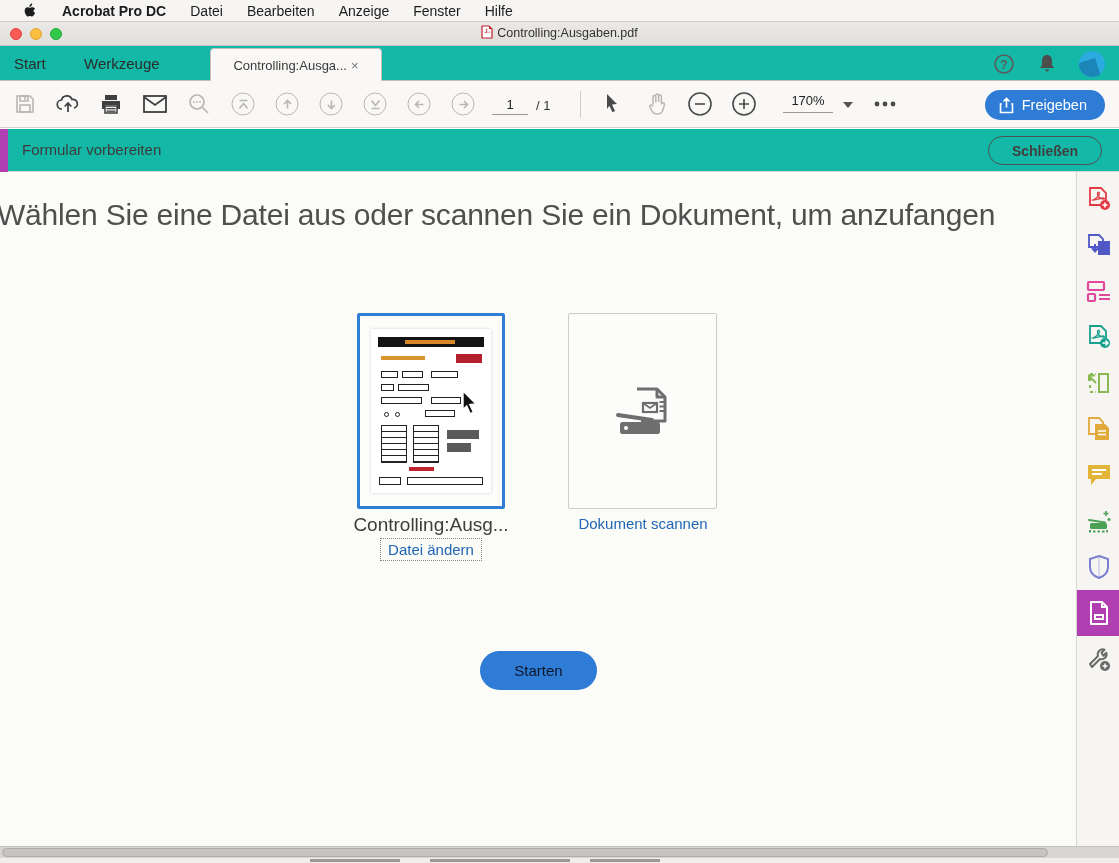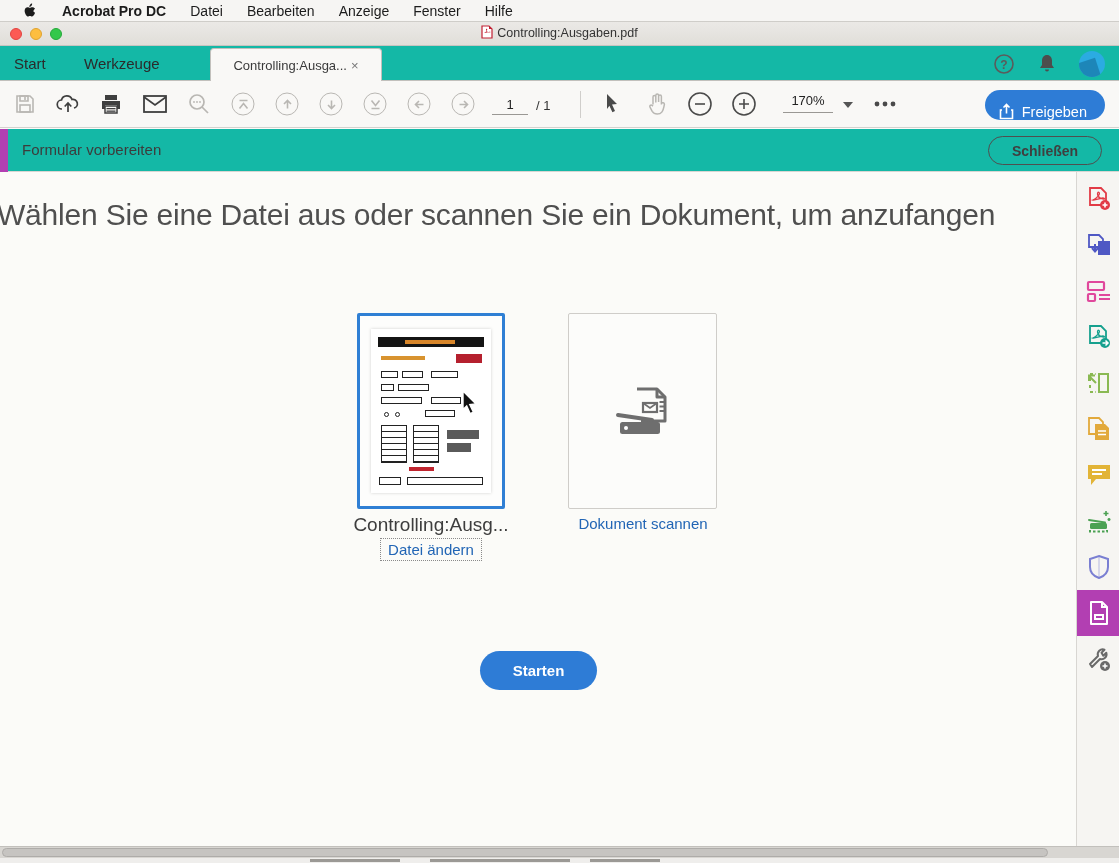--- a/index.html
+++ b/index.html
@@ -35,21 +35,21 @@
 
   
   .toolbar { position:absolute; left:0; top:81px; width:1119px; height:47px; background:#f9f8f6; border-bottom:1px solid #d4d2ce; }
   .tb { position:absolute; top:50%; transform:translate(-50%,-50%); }
   .circle-btn { width:23px; height:23px; border:1.5px solid #b9b7b3; border-radius:50%; display:flex; align-items:center; justify-content:center; }
   .page-input { position:absolute; left:492px; top:14px; width:36px; height:20px; border:none; border-bottom:1px solid #9a9894; background:transparent; text-align:center; font-size:13px; color:#222; font-family:"Liberation Sans",sans-serif; }
   .page-count { position:absolute; left:536px; top:17px; font-size:13px; color:#333; }
   .tb-divider { position:absolute; left:580px; top:10px; width:1px; height:27px; background:#d0cecb; }
   .zoom-box { position:absolute; left:783px; top:12px; width:50px; border-bottom:1px solid #9a9894; text-align:center; font-size:13px; color:#222; padding-bottom:4px; }
   .zoom-caret { position:absolute; left:843px; top:21px; }
-  .share-btn { position:absolute; right:14px; top:9px; height:30px; padding:0 18px 0 14px; border-radius:15px; background:#2e7cd6; color:#fff; font-size:14.5px; display:flex; align-items:flex-end; gap:8px; border:none; }
+  .share-btn { position:absolute; right:14px; top:9px; height:30px; padding:0 18px 0 14px; border-radius:15px; background:#2e7cd6; color:#fff; font-size:14.5px; display:flex; align-items:center; gap:8px; border:none; }
 
   
   .tool-header { position:absolute; left:0; top:129px; width:1119px; height:43px; background:#14b8a6; border-bottom:1px solid #d8d6d2; }
   .tool-stripe { position:absolute; left:0; top:0; width:8px; height:43px; background:#b23fb2; }
   .tool-title { position:absolute; left:22px; top:12px; font-size:15px; color:#3c3c3c; }
   .close-pill { position:absolute; right:17px; top:7px; width:114px; height:29px; border-radius:15px; border:1.5px solid #4f4f4f; background:transparent; font-size:14px; font-weight:bold; color:#3f3f3f; font-family:"Liberation Sans",sans-serif; }
 
   
   .main { position:absolute; left:0; top:172px; width:1076px; height:674px; background:#fbfbf8; overflow:hidden; }
   .heading { position:absolute; left:-3px; top:26px; font-size:30px; color:#4f4f4f; white-space:nowrap; letter-spacing:-0.2px; }
@@ -61,21 +61,21 @@
 
   .file-label { position:absolute; left:340px; top:342px; width:182px; text-align:center; font-size:19px; color:#3d3d3d; }
   .change-link { position:absolute; left:357px; top:366px; width:148px; text-align:center; }
   .change-link span { display:inline-block; border:1px dotted #8a8a8a; padding:2px 7px; font-size:15px; color:#2165b5; }
   .scan-link { position:absolute; left:553px; top:343px; width:180px; text-align:center; font-size:15px; color:#2165b5; }
 
   .sig-row { position:absolute; left:389px; top:424px; display:flex; align-items:center; gap:12px; }
   .checkbox { width:18px; height:18px; border:1px solid #8f8d89; background:#fff; }
   .sig-label { font-size:14.5px; color:#3d3d3d; }
 
-  .start-btn { position:absolute; left:480px; top:479px; width:117px; height:39px; border:none; border-radius:20px; background:#2e7cd6; color:#ffffff; font-size:15px; font-weight:bold; font-family:"Liberation Sans",sans-serif; }
+  .start-btn { position:absolute; left:480px; top:479px; width:117px; height:39px; border:none; border-radius:20px; background:#2e7cd6; color:#0f172a; font-size:15px; font-weight:normal; font-family:"Liberation Sans",sans-serif; }
 
   .footer-note { position:absolute; left:0; top:557px; width:1076px; text-align:center; font-size:14.5px; color:#4a4a4a; }
   .footer-note a { color:#2165b5; text-decoration:none; margin-left:8px; }
 
   
   .sidebar { position:absolute; left:1076px; top:172px; width:43px; height:674px; background:#f6f5f2; border-left:1px solid #d8d6d2; }
   .sb-item { position:absolute; left:0; width:43px; height:46px; display:flex; align-items:center; justify-content:center; }
   .sb-item.active { background:#b23fb2; }
 
   

